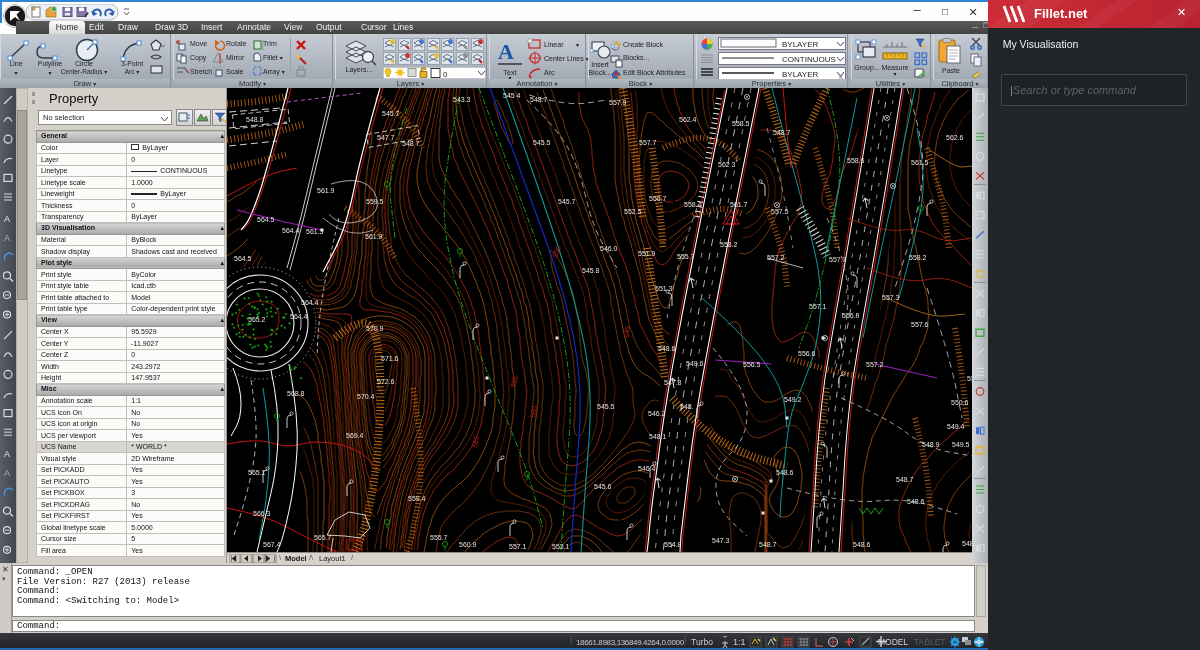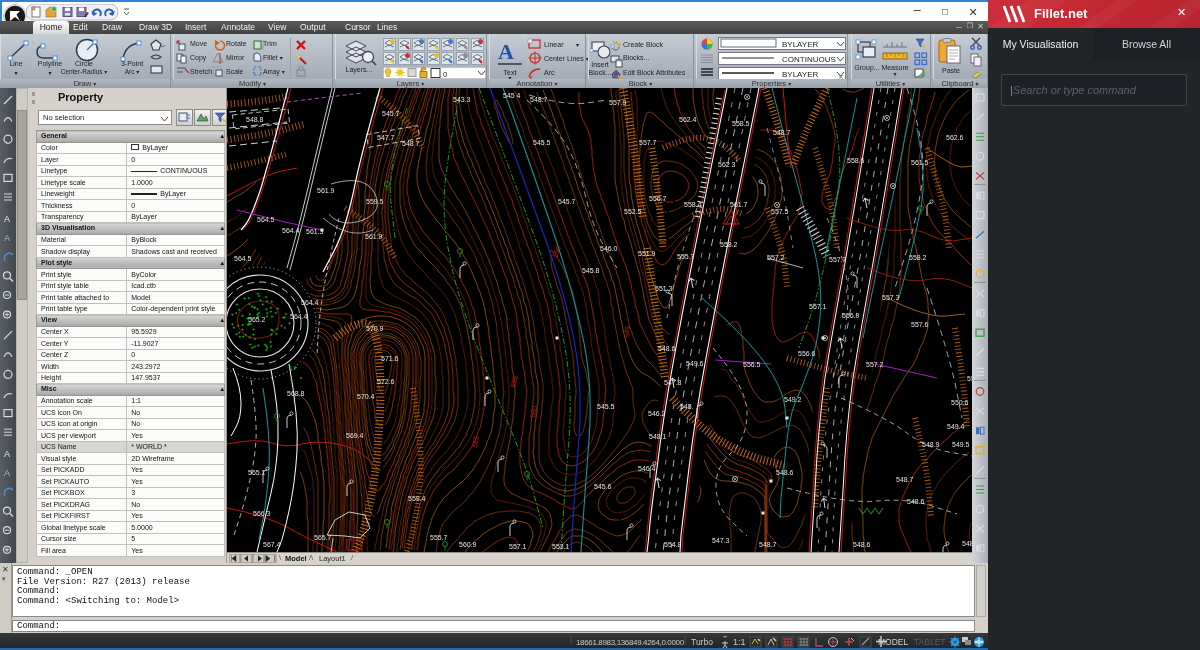--- a/index.html
+++ b/index.html
@@ -1,33 +1,33 @@
 <!DOCTYPE html>
 <html><head><meta charset="utf-8"><style>
 *{margin:0;padding:0;box-sizing:border-box}
 body{width:1200px;height:650px;overflow:hidden;font-family:"Liberation Sans",sans-serif;background:#111}
 #app{position:absolute;left:0;top:0;width:1200px;height:650px}
 .abs{position:absolute}
 #main{position:absolute;left:0;top:0;width:988px;height:650px;background:#fff}
 #titlebar{position:absolute;left:0;top:0;width:988px;height:21px;background:#fefefe;border-top:2px solid #2f84d8}
 #title{position:absolute;left:0;top:6px;width:960px;text-align:center;font-size:9.5px;color:#1b1b1b}
 .winbtn{position:absolute;top:0;height:21px;width:30px;color:#333;text-align:center;font-size:11px;line-height:20px}
-#menubar{position:absolute;left:0;top:21px;width:988px;height:13px;background:linear-gradient(#5a5a5a,#424242)}
+#menubar{position:absolute;left:16px;top:21px;width:988px;height:13px;background:linear-gradient(#5a5a5a,#424242)}
 .mtab{position:absolute;top:0;height:13px;font-size:8.5px;color:#f2f2f2;line-height:13px}
 #hometab{position:absolute;left:33px;top:0;width:36px;height:13px;background:linear-gradient(#fdfdfd,#d8d8d8);border-radius:3px 3px 0 0;color:#222;text-align:center;font-size:8.5px;line-height:13px}
 #ribbon{position:absolute;left:0;top:34px;width:988px;height:55px;background:linear-gradient(#c6ccd4,#9ba3ae);border-bottom:1px solid #7e858f}
 .grp{position:absolute;top:0;height:54px;border-right:1px solid #8b919b;box-shadow:1px 0 0 #d7dce2 inset}
 .glabel{position:absolute;bottom:0;left:0;right:0;height:9px;background:linear-gradient(#b2b9c2,#98a0ab);font-size:7.5px;color:#2c2f33;text-align:center;line-height:9px}
 .btxt{position:absolute;font-size:7px;color:#1e1e1e;text-align:center}
 .stxt{position:absolute;font-size:7px;color:#1e1e1e;white-space:nowrap}
 #leftbar{position:absolute;left:0;top:88px;width:16px;height:475px;background:linear-gradient(90deg,#585d66,#42464d)}
 #pscroll{position:absolute;left:16px;top:88px;width:12px;height:475px;background:#cfccc6;border:1px solid #b5b2ac}
 #pthumb{position:absolute;left:17px;top:110px;width:10px;height:190px;background:#a9a59d;border:1px solid #8f8b83}
 #ppanel{position:absolute;left:28px;top:88px;width:199px;height:475px;background:#d5d1ca;border-right:1px solid #9a978f}
-#ptitle{position:absolute;left:30px;top:3px;font-size:11px;font-weight:bold;color:#101010}
+#ptitle{position:absolute;left:21px;top:3px;font-size:13px;font-weight:normal;color:#101010}
 #pcombo{position:absolute;left:10px;top:22px;width:134px;height:15px;background:#fff;border:1px solid #8a8a8a;font-size:7.5px;color:#222;line-height:14px;padding-left:4px}
 .pbtn{position:absolute;top:21px;width:17px;height:17px;background:linear-gradient(#f2f2f2,#cfcfcf);border:1px solid #8a8a8a}
 table.pt{position:absolute;left:8px;top:42px;width:189px;border-collapse:collapse;font-size:7px;color:#111}
 table.pt td{border:1px solid #c2bfb9;background:#fbfbfa;height:11.5px;padding:0 0 0 4px;white-space:nowrap;overflow:hidden}
 table.pt td.sh{background:linear-gradient(#d6d6d6,#a8a8a8);font-weight:bold;font-size:7px;border:1px solid #979590}
 table.pt td.gr{background:#d8d6d2}
 #canvas{position:absolute;left:227px;top:88px;width:745px;height:464px;background:#000}
 #rtools{position:absolute;left:972px;top:88px;width:16px;height:475px;background:linear-gradient(90deg,#d3d7db,#a9aeb5)}
 #tabstrip{position:absolute;left:227px;top:552px;width:745px;height:11px;background:#d7d3cc;border-top:1px solid #8f8c86;font-size:7.5px}
 #cmdwin{position:absolute;left:0;top:563px;width:988px;height:70px;background:#d5d1ca}
@@ -1134,16 +1134,15 @@
           <path d="M0,28 L40,0 L80,0 L40,28Z M90,28 L130,0 L150,0 L110,28Z M160,28 L200,0 L212,0 L212,10 L186,28Z" fill="#ffffff" opacity="0.04"></path>
         </svg>
 <svg class="abs" style="left:13px;top:5px" width="30" height="18" viewBox="0 0 30 18">
 <path d="M3,1 l6,16 M10,1 l6,16 M17,1 l6,16" stroke="#fff" stroke-width="2.8"></path>
 </svg>
 <span style="position:absolute;left:46px;top:6px;font-size:13px;font-weight:bold;color:#fff">Fillet.net</span>
 <span style="position:absolute;left:189px;top:6px;font-size:11px;color:#fff">✕</span>
 </div>
 <div id="ttabs">
         <div id="myapps">My Visualisation</div>
-        <div id="browseall">Browse All</div>
       </div>
 <div id="tsearch"><span style="color:#8a8e93;font-style:normal">|</span>Search or type command</div>
 </div>
   </div>
 </body></html>

